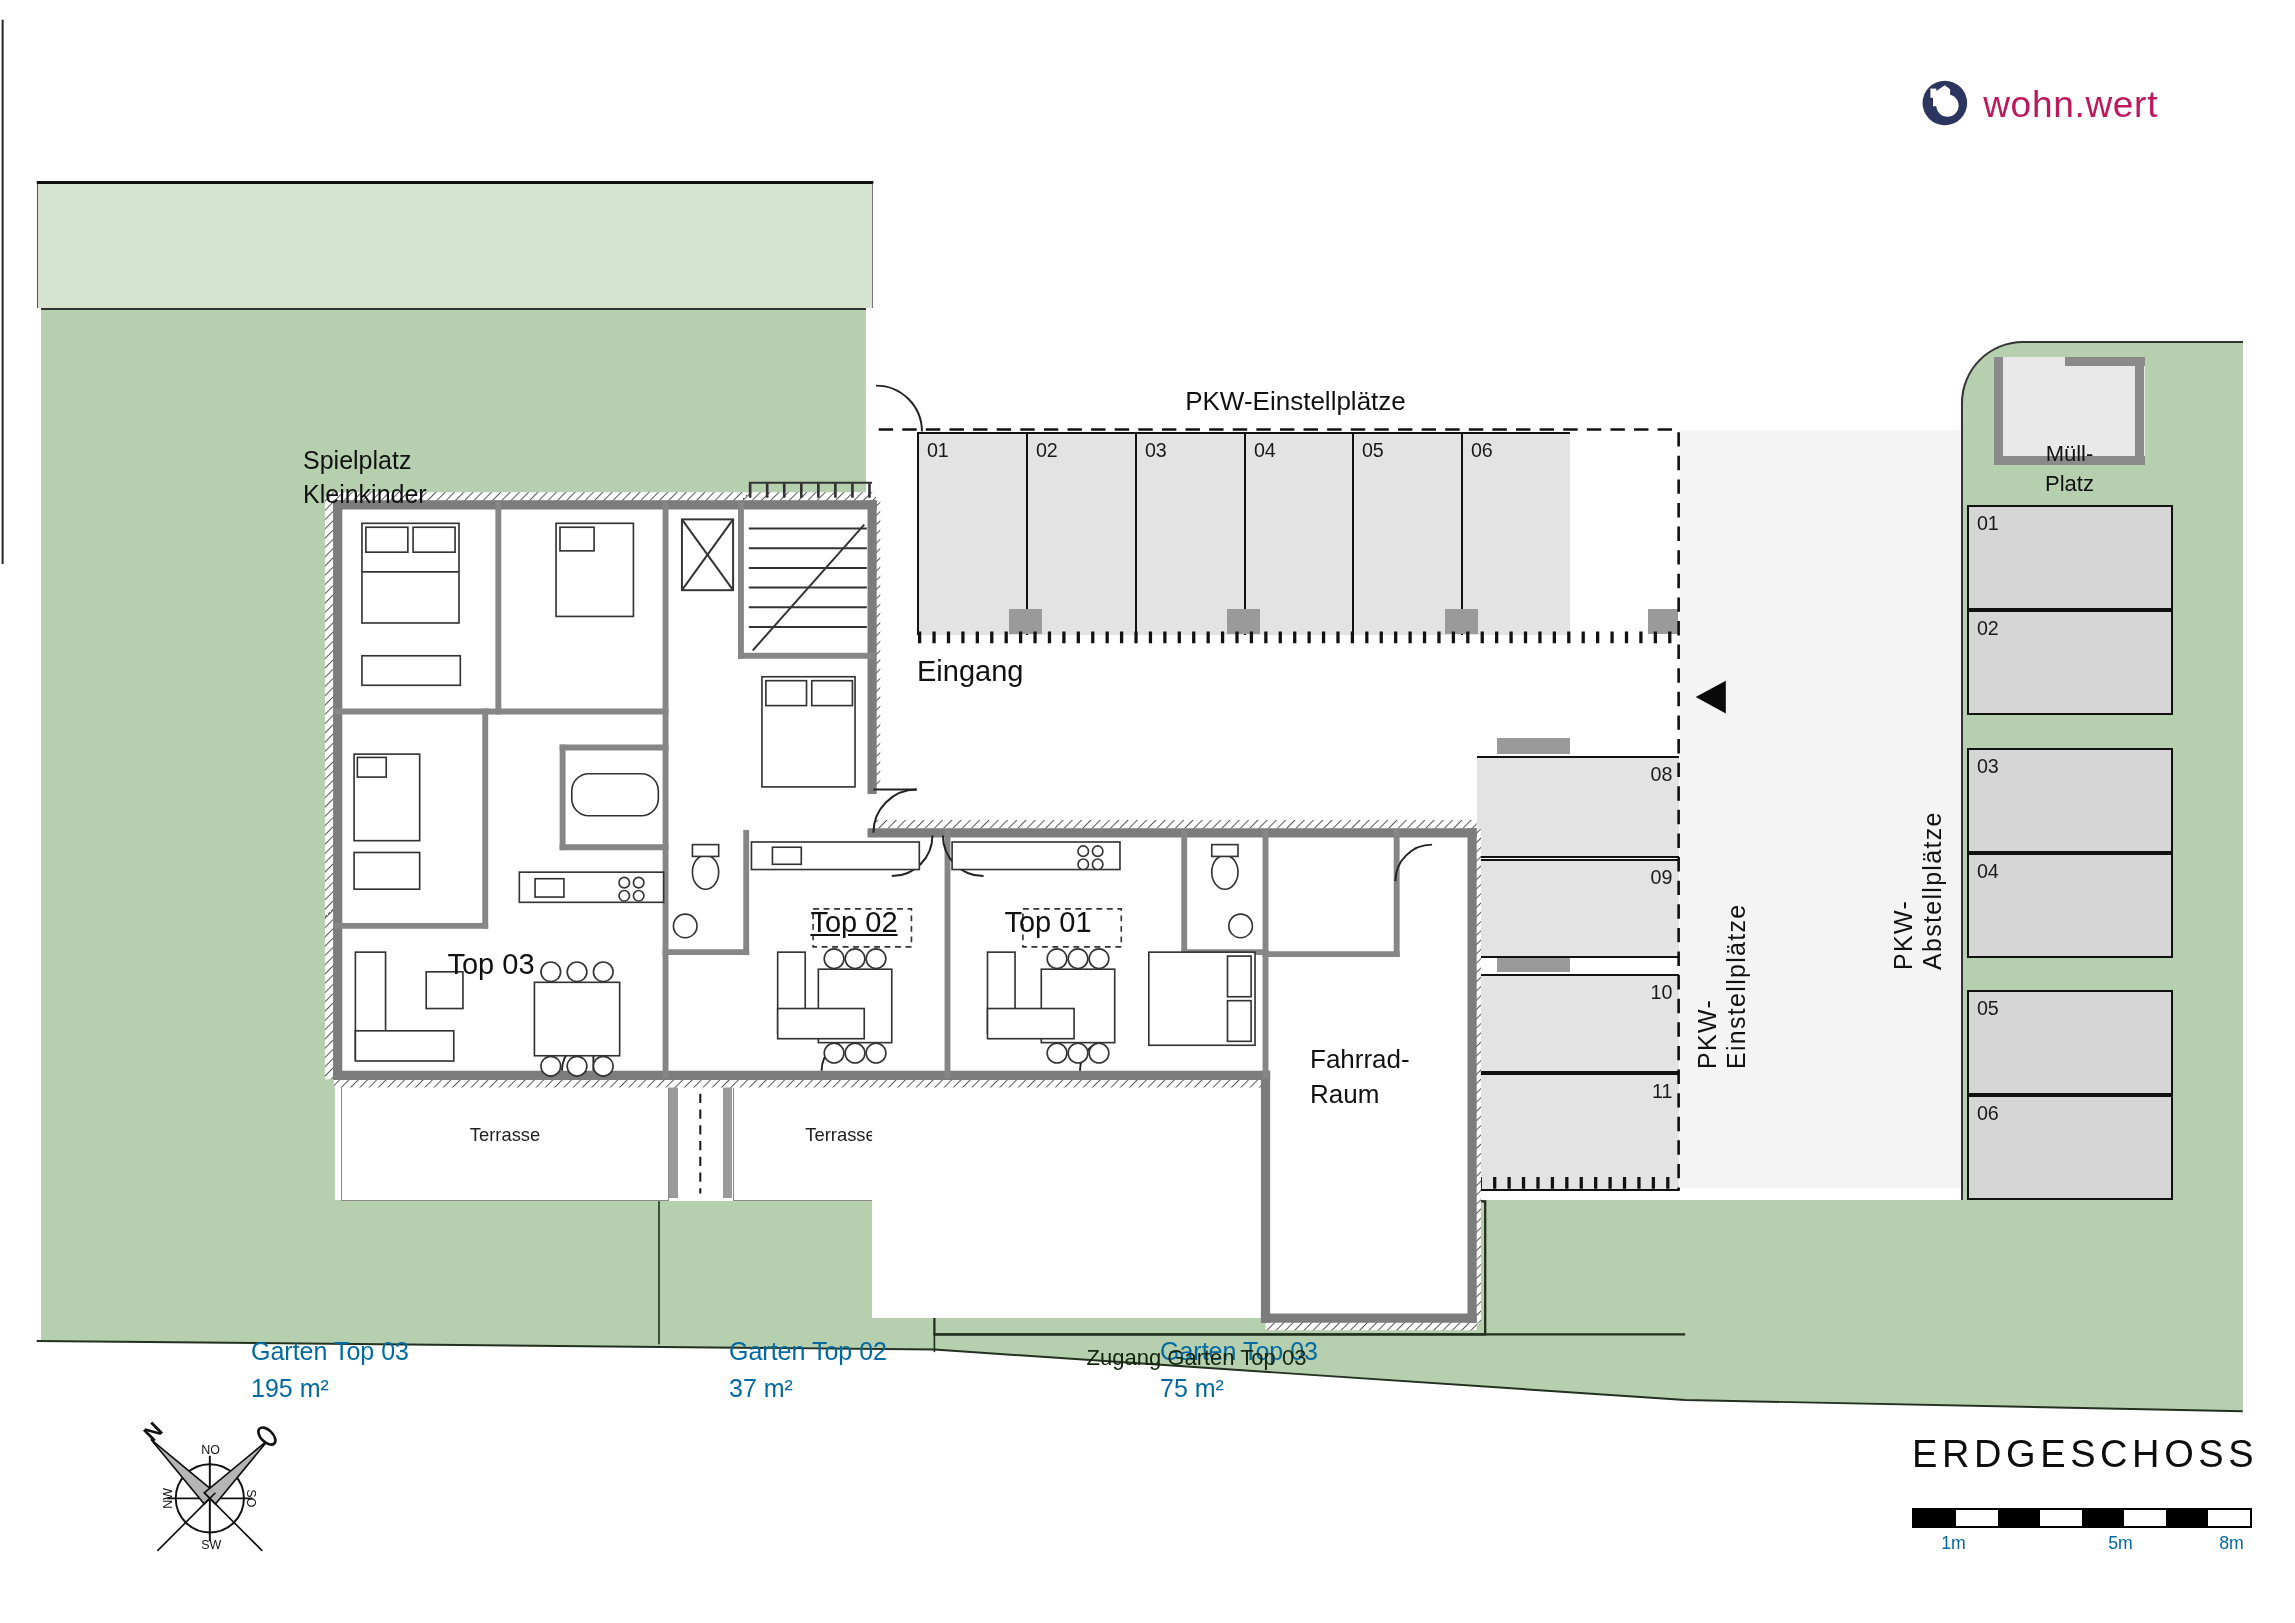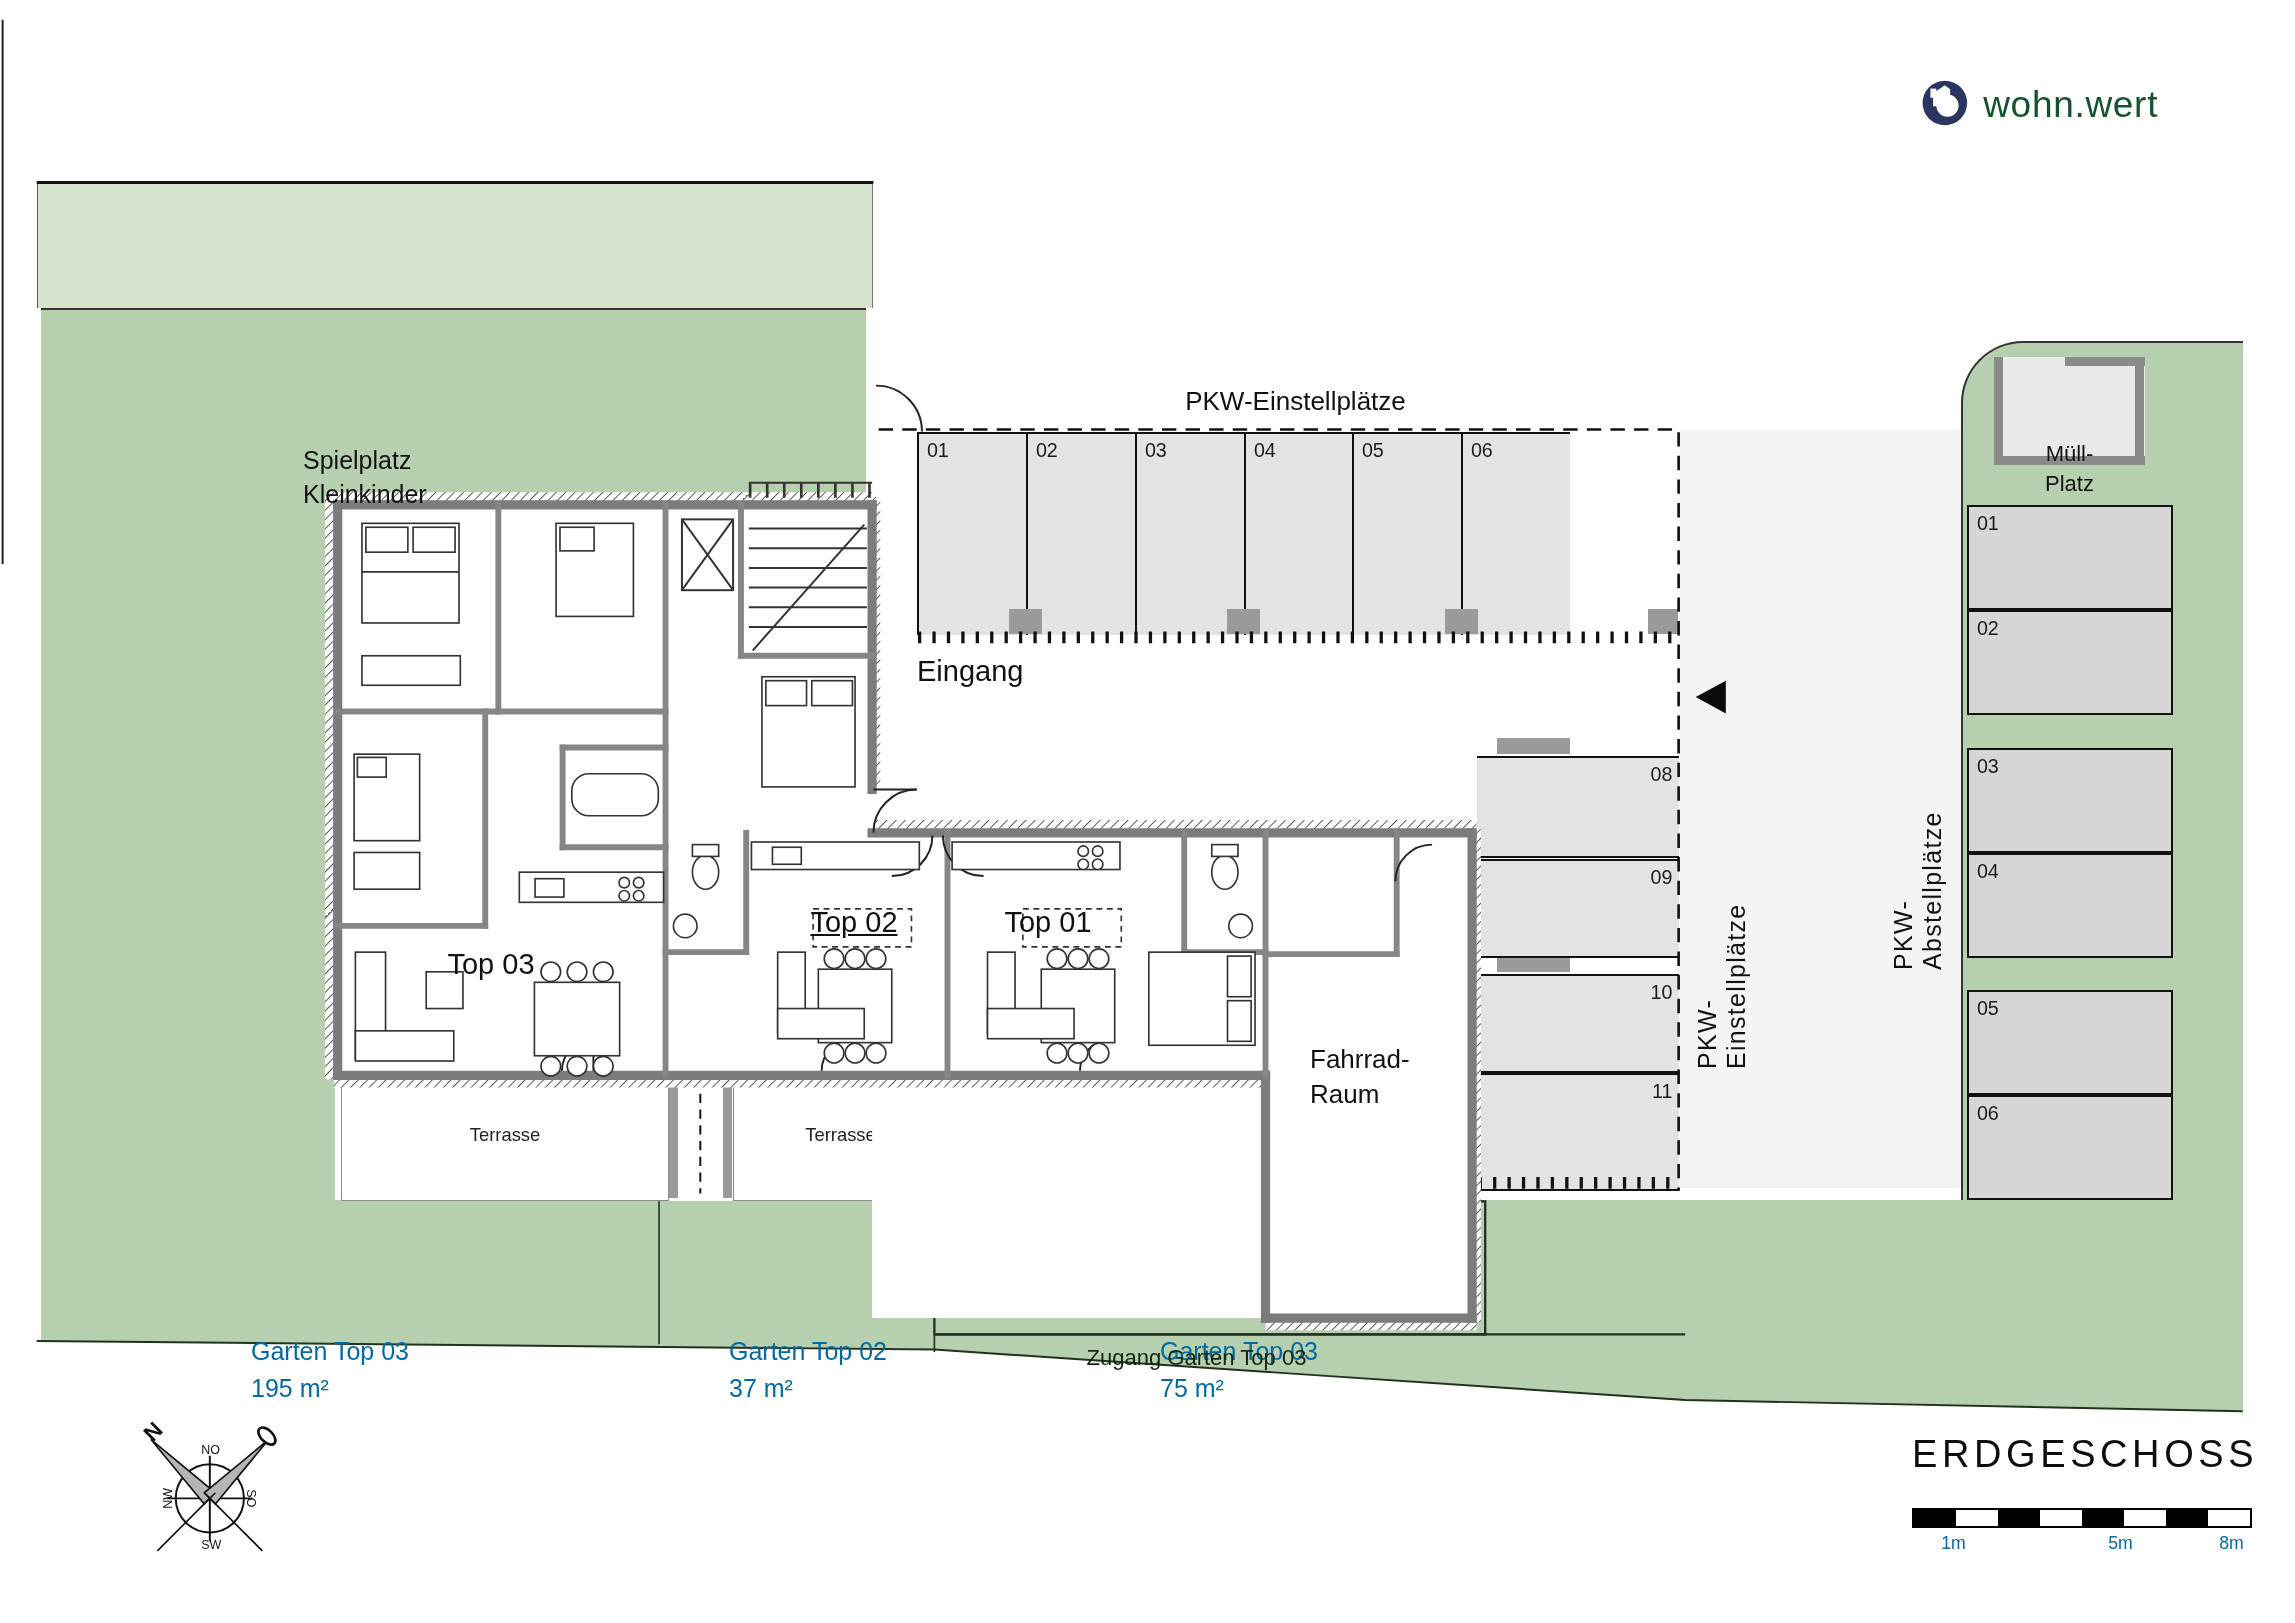--- a/index.html
+++ b/index.html
@@ -18,21 +18,21 @@
   .spot-top{border:2px solid #111;border-bottom:none;border-right:none;}
   .spot-top.last{border-right:2px solid #111;}
   .spot-side{border-top:2px solid #111;border-bottom:2px solid #111;text-align:right;}
   .spot-right{background:#d6d6d6;border:2px solid #111;}
   .post{position:absolute;background:#9a9a9a;}
   .terrace{position:absolute;background:#fff;border:1.3px solid #8a8a8a;box-sizing:border-box;}
   .terrace .tname{position:absolute;left:0;right:0;top:47px;text-align:center;font-size:18.4px;color:#222;}
   .corridor{position:absolute;background:#fff;}
   .muell-room{position:absolute;background:#e9e9e9;}
   .logo{position:absolute;left:1922px;top:77px;display:flex;align-items:center;}
-  .logo-text{font-size:37px;font-weight:500;color:#14532d;letter-spacing:0.7px;margin-left:9.2px;}
+  .logo-text{font-size:37px;font-weight:500;color:#be185d;letter-spacing:0.7px;margin-left:9.2px;}
   .title-block{position:absolute;left:1912px;top:1433px;font-size:38px;letter-spacing:4.6px;color:#0d0d0d;}
   .scalebar{position:absolute;left:1912px;top:1508px;width:336px;height:15.7px;border:2px solid #000;
             display:flex;box-sizing:content-box;}
   .scalebar .seg{flex:1 1 auto;height:100%;}
   .seg.b{background:#000;}.seg.w{background:#fff;}
   .scale-lbl{position:absolute;top:1533px;font-size:17.7px;color:#0369a1;width:79px;text-align:center;}
 </style>
 </head>
 <body>
 

